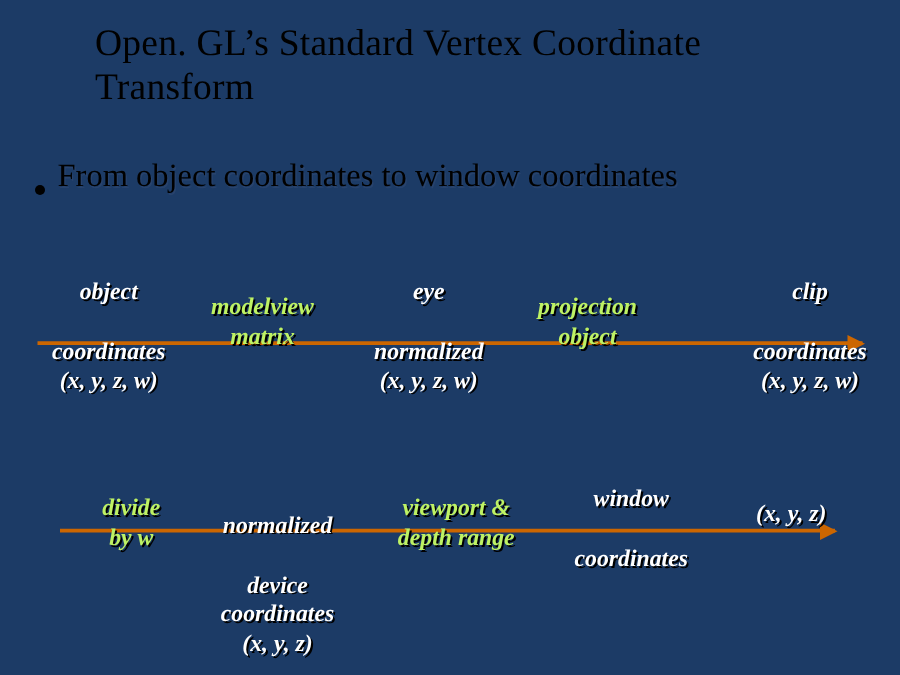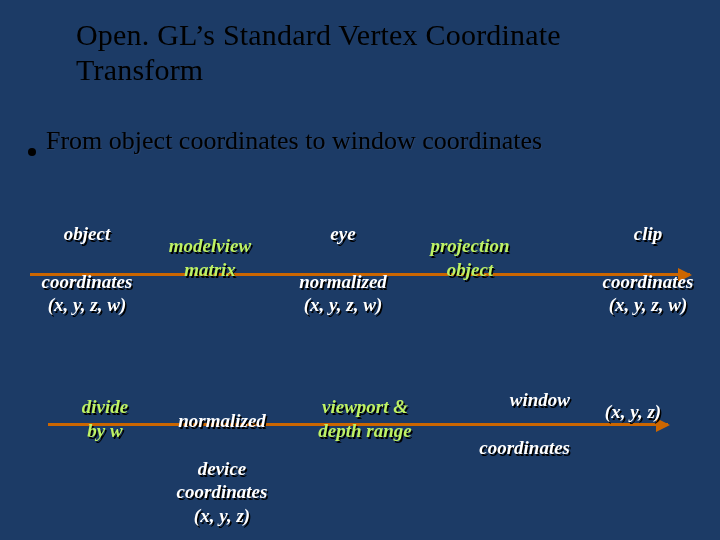--- a/index.html
+++ b/index.html
@@ -114,18 +114,18 @@
 
   <div class="lbl white" style="left:60px;  top:395px; width:90px;">divide
 by w</div>
   <div class="lbl yellow" style="left:162px; top:409px; width:120px;text-align:center;">normalized
 
 device
 coordinates
 (x, y, z)</div>
   <div class="lbl white" style="left:300px; top:395px; width:130px;text-align:center;">viewport &amp;
 depth range</div>
-  <div class="lbl yellow" style="left:440px; top:388px; width:130px;text-align:right;">window
+  <div class="lbl yellow" style="left:440px; top:388px; width:130px;">window
 
 coordinates</div>
   <div class="lbl yellow" style="left:588px; top:400px; width:90px;">(x, y, z)</div>
 
 </div>
 
 </body></html>

